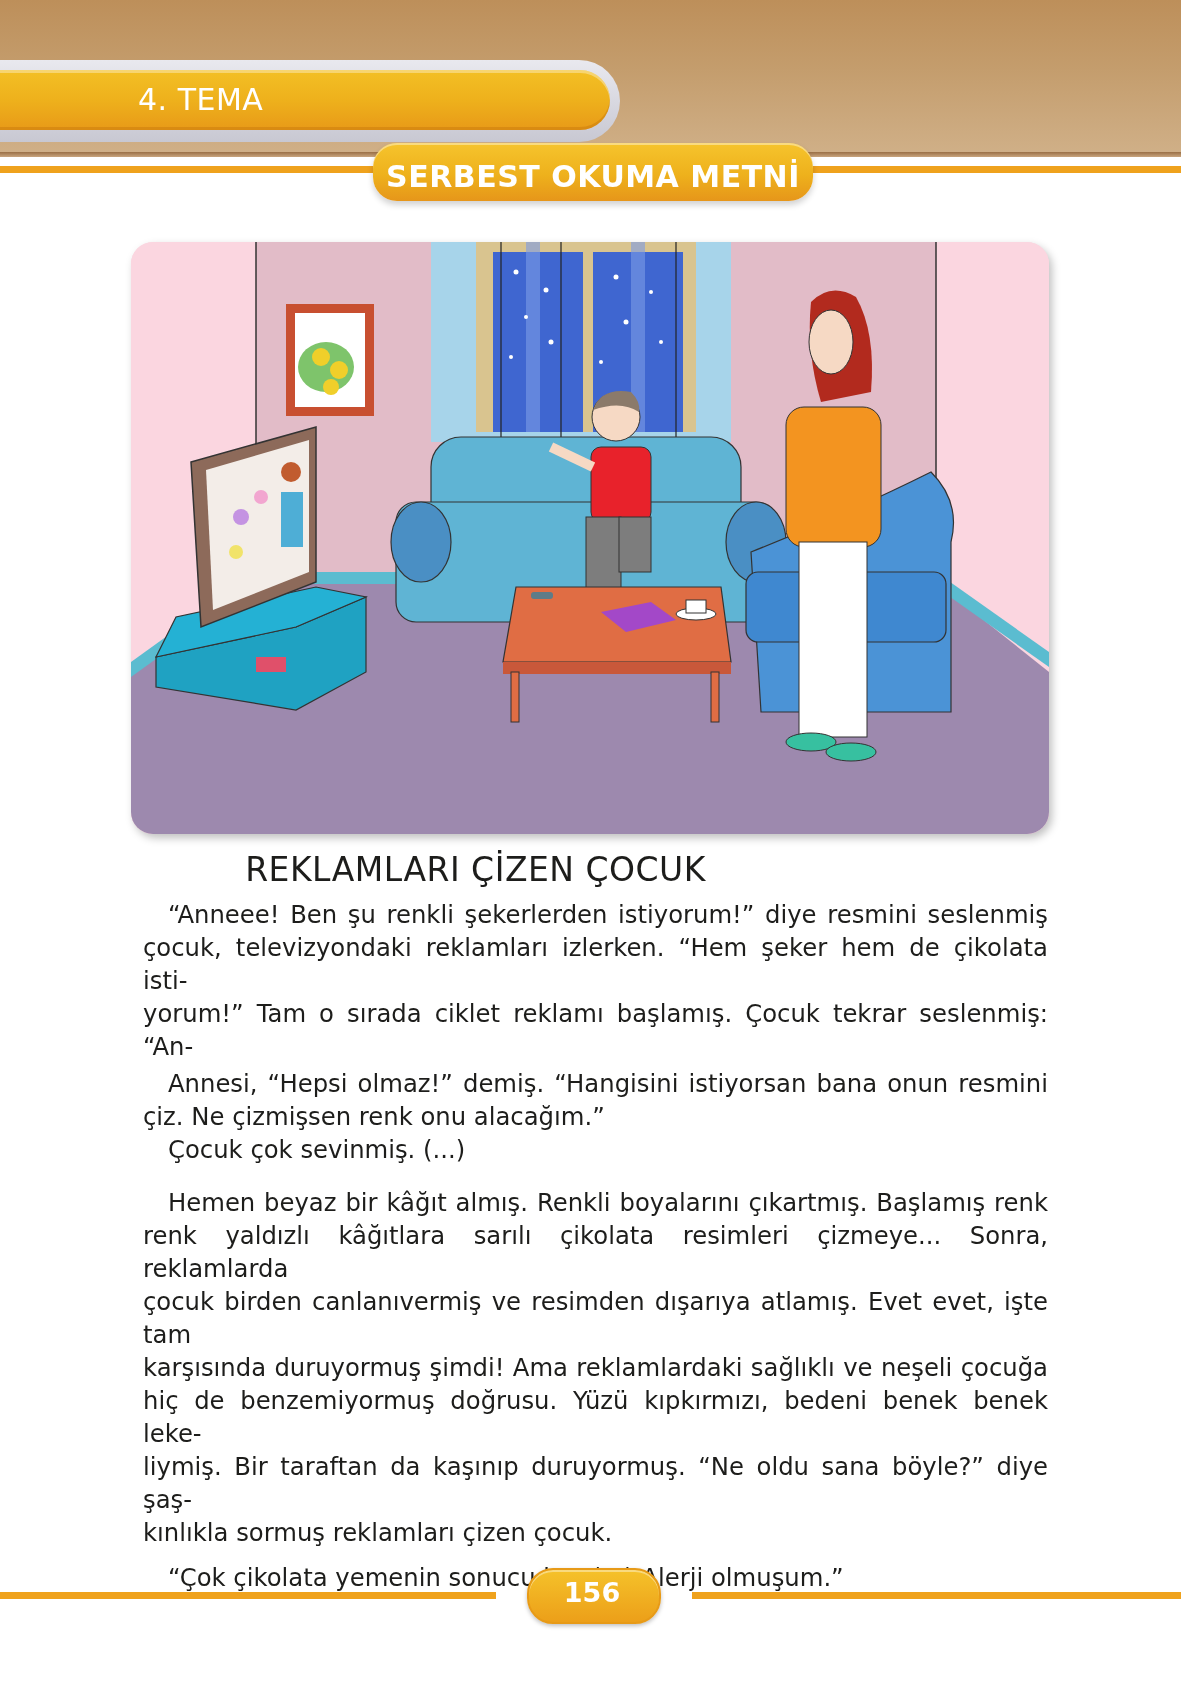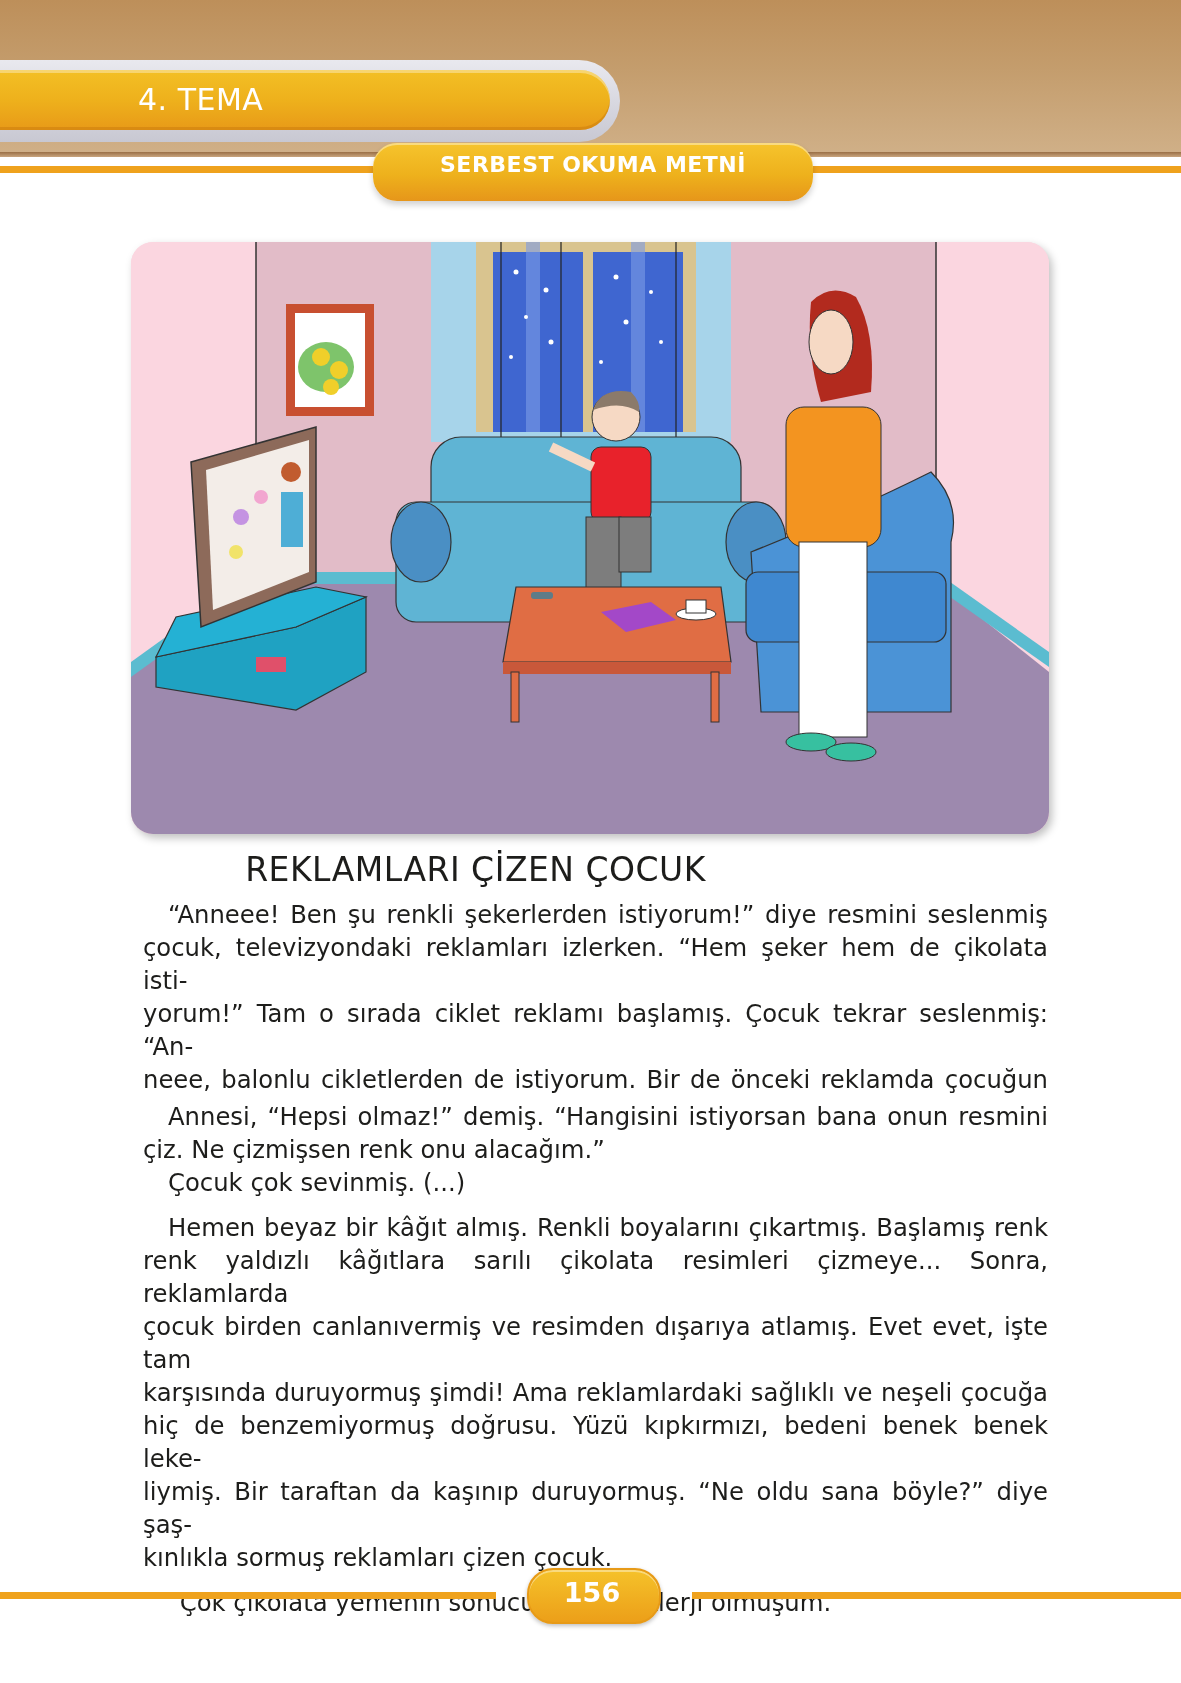--- a/index.html
+++ b/index.html
@@ -40,22 +40,22 @@
     color: #ffffff; font-weight: normal; font-size: 30px; letter-spacing: 0.5px;
     font-family: "DejaVu Sans", sans-serif;
   }
   .section-pill {
     position: absolute; left: 373px; top: 143px; width: 440px; height: 58px;
     background: linear-gradient(180deg,#f6c42d 0%,#eeb11c 55%,#e6961a 100%);
     border-radius: 24px;
     box-shadow: 0 4px 6px rgba(0,0,0,0.18), inset 0 2px 0 rgba(255,255,255,0.4);
   }
   .section-label {
-    position: absolute; left: 373px; top: 152px; width: 440px; text-align: center;
-    color: #ffffff; font-weight: bold; font-size: 22px; letter-spacing: 0.5px;
+    position: absolute; left: 373px; top: 159px; width: 440px; text-align: center;
+    color: #ffffff; font-weight: bold; font-size: 30px; letter-spacing: 0.5px;
     font-family: "DejaVu Sans", sans-serif;
   }
   
   .illus {
     position: absolute; left: 131px; top: 242px; width: 918px; height: 592px;
     border-radius: 22px; overflow: hidden;
     box-shadow: 3px 4px 8px rgba(0,0,0,0.25);
     background: #fbd6e0;
   }
   .illus svg { display: block; }
@@ -205,27 +205,26 @@
   </svg>
 </div>
 
 <div class="story-title">REKLAMLARI ÇİZEN ÇOCUK</div>
 
 <div class="story">
   <div style="margin-bottom:4px">
     <span class="ln ind">“Anneee! Ben şu renkli şekerlerden istiyorum!” diye resmini seslenmiş</span>
     <span class="ln">çocuk, televizyondaki reklamları izlerken. “Hem şeker hem de çikolata isti-</span>
     <span class="ln">yorum!” Tam o sırada ciklet reklamı başlamış. Çocuk tekrar seslenmiş: “An-</span>
-    <span class="ln">neee, balonlu cikletlerden de istiyorum. Bir de önceki reklamda çocuğun</span>
   </div>
   <div style="margin-bottom:0">
     <span class="ln ind">Annesi, “Hepsi olmaz!” demiş. “Hangisini istiyorsan bana onun resmini</span>
     <span class="ln last">çiz. Ne çizmişsen renk onu alacağım.”</span>
   </div>
-  <div style="margin-bottom:12px">
+  <div style="margin-bottom:20px">
     <span class="ln ind last">Çocuk çok sevinmiş. (...)</span>
   </div>
   <div style="margin-bottom:12px">
     <span class="ln ind">Hemen beyaz bir kâğıt almış. Renkli boyalarını çıkartmış. Başlamış renk</span>
     <span class="ln">renk yaldızlı kâğıtlara sarılı çikolata resimleri çizmeye... Sonra, reklamlarda</span>
     <span class="ln">çocuk birden canlanıvermiş ve resimden dışarıya atlamış. Evet evet, işte tam</span>
     <span class="ln">karşısında duruyormuş şimdi! Ama reklamlardaki sağlıklı ve neşeli çocuğa</span>
     <span class="ln">hiç de benzemiyormuş doğrusu. Yüzü kıpkırmızı, bedeni benek benek leke-</span>
     <span class="ln">liymiş. Bir taraftan da kaşınıp duruyormuş. “Ne oldu sana böyle?” diye şaş-</span>
     <span class="ln last">kınlıkla sormuş reklamları çizen çocuk.</span>

